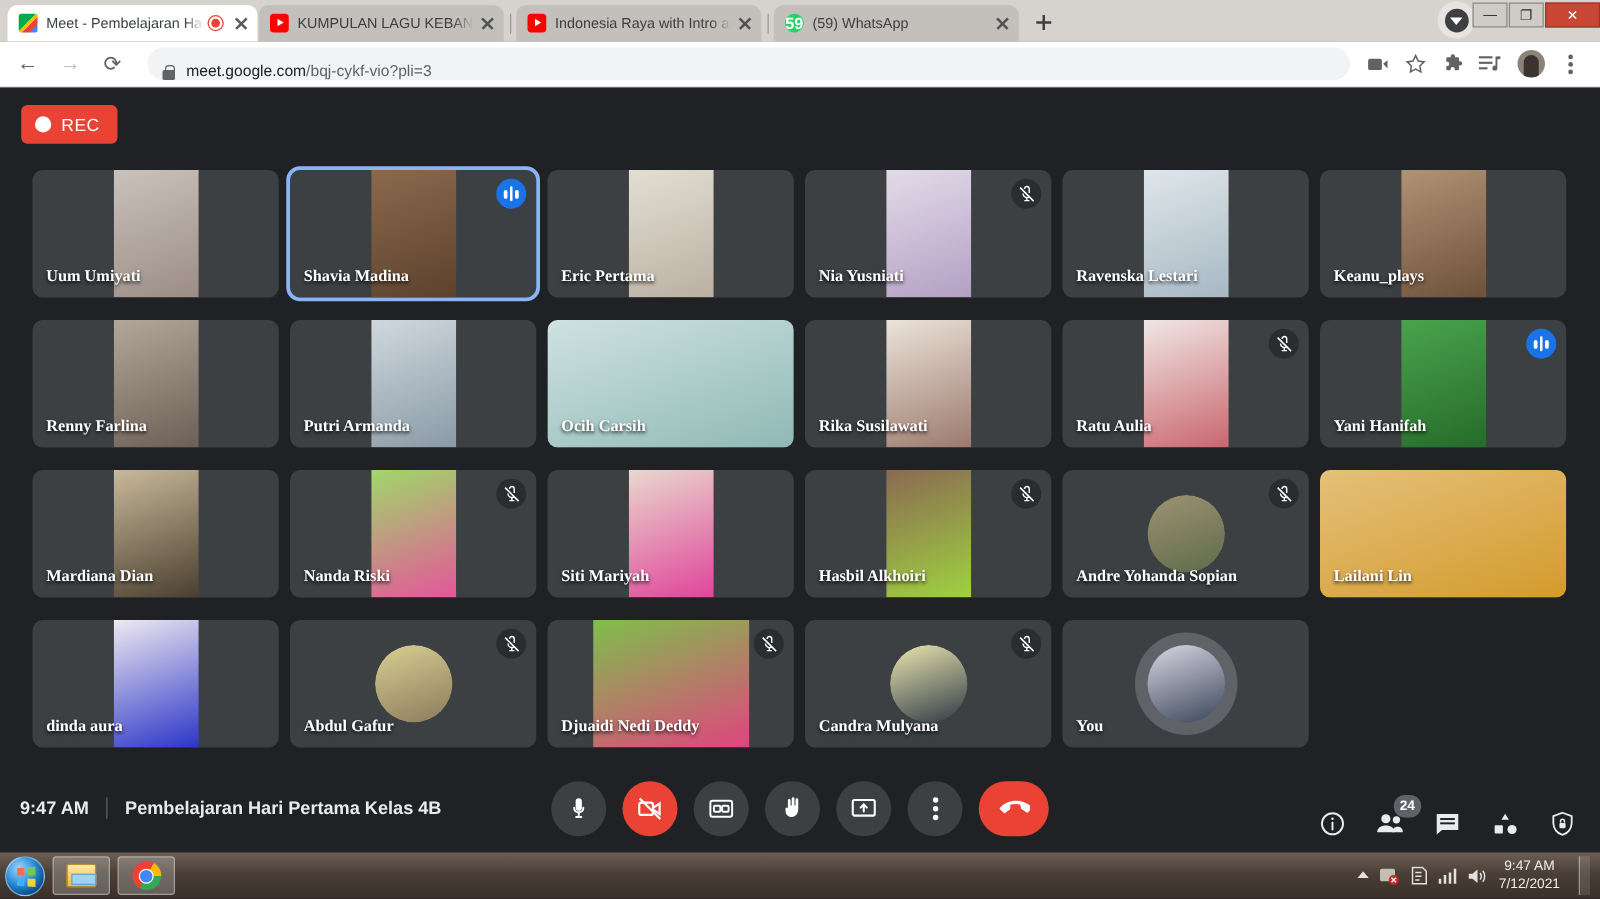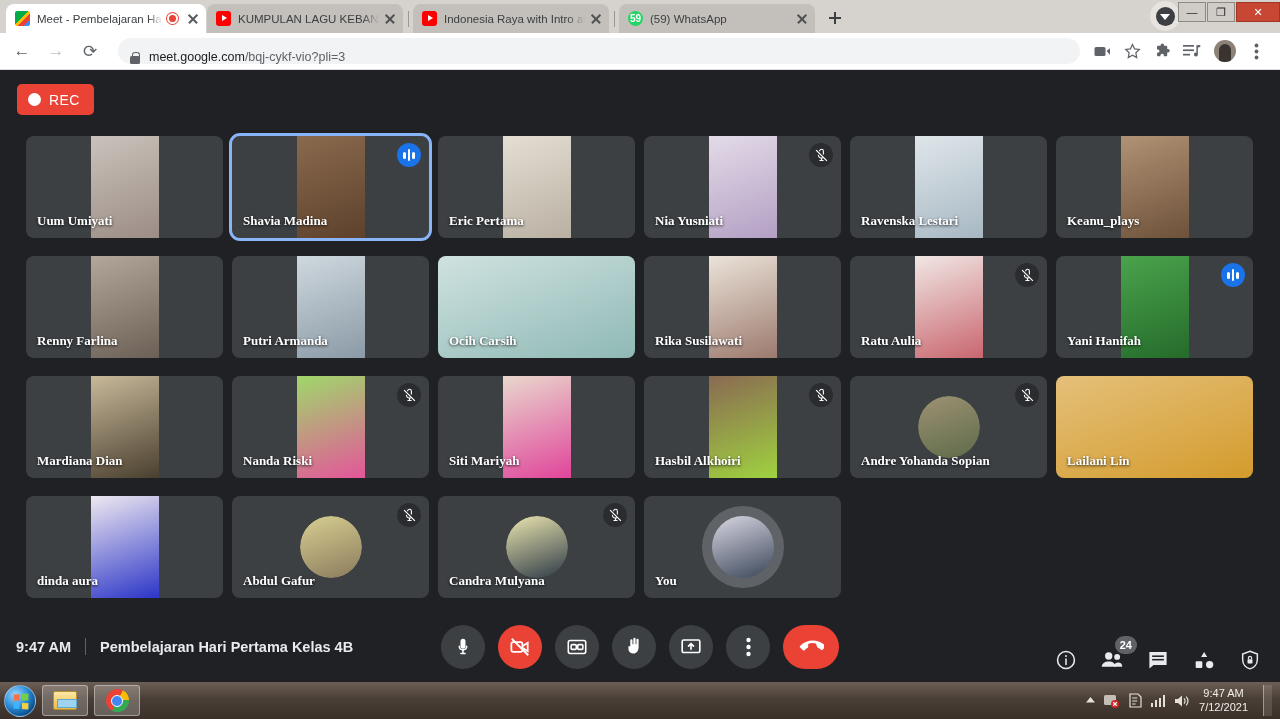--- a/index.html
+++ b/index.html
@@ -44,21 +44,21 @@
   .fav-meet {
     background: linear-gradient(135deg,#00ac47 0%,#00ac47 45%,#ffba00 45%,#ffba00 60%,#ea4335 60%,#ea4335 78%,#4285f4 78%);
   }
   .fav-yt { background: #ff0000; border-radius: 3px; position: relative; }
   .fav-yt::after {
     content: ""; position: absolute; left: 5.5px; top: 4px;
     border-left: 5px solid #fff;
     border-top: 3.5px solid transparent;
     border-bottom: 3.5px solid transparent;
   }
-  .fav-wa { background: #25d366; border-radius: 50%; color: #fff; font-size: 10px; font-weight: bold; }
+  .fav-wa { background: #25d366; border-radius: 50%; color: #fff; font-size: 13px; font-weight: bold; }
   .tab-title {
     flex: 1 1 auto; white-space: nowrap; overflow: hidden;
     text-overflow: clip; margin-right: 4px;
     -webkit-mask-image: linear-gradient(to right, #000 88%, transparent 100%);
             mask-image: linear-gradient(to right, #000 88%, transparent 100%);
   }
   .rec-dot-tab {
     width: 11px; height: 11px; border-radius: 50%;
     background: #ea4335; border: 2px solid #fff;
     box-shadow: 0 0 0 1px #ea4335; margin-right: 8px; flex: 0 0 auto;
@@ -246,21 +246,21 @@
     background: #3c4043; color: #fff;
     display: flex; align-items: center; justify-content: center;
   }
   .ctrl.danger { background: #ea4335; }
   .ctrl.hangup { width: 56px; border-radius: 28px; background: #ea4335; }
   .right-icons {
     position: absolute; right: 18px;
     display: flex; align-items: center; gap: 22px;
   }
   .ricon { position: relative; color: #e8eaed; width: 24px; height: 24px;
-           display: flex; align-items: flex-end; justify-content: center; margin-top: 25px; }
+           display: flex; align-items: center; justify-content: center; margin-top: 25px; }
   .pcount {
     position: absolute; top: -11px; right: -13px;
     min-width: 19px; height: 18px; padding: 0 5px;
     background: #5f6368; color: #fff;
     border-radius: 9px; font-size: 11px; font-weight: bold;
     display: flex; align-items: center; justify-content: center;
   }
 
   
   .taskbar {
@@ -604,20 +604,34 @@
         <div class="mic-off">
           <svg width="15" height="15" viewBox="0 0 24 24" fill="none" stroke="#fff" stroke-width="1.8">
             <path d="M9 5a3 3 0 016 0v5.2"></path>
             <path d="M7 11a5 5 0 008.2 3.9"></path>
             <path d="M12 17v3M9.4 20h5.2" stroke-linecap="round"></path>
             <path d="M3.4 3.4l17.2 17.2" stroke-width="2"></path>
           </svg>
         </div>
       </div>
       <div class="tile">
+        <div class="tile-video wide">
+          <div class="vfill" style="background: linear-gradient(160deg, rgb(126, 191, 76) 0%, rgb(224, 69, 127) 100%);"></div>
+        </div>
+        <div class="tile-name">Djuaidi Nedi Deddy</div>
+        <div class="mic-off">
+          <svg width="15" height="15" viewBox="0 0 24 24" fill="none" stroke="#fff" stroke-width="1.8">
+            <path d="M9 5a3 3 0 016 0v5.2"></path>
+            <path d="M7 11a5 5 0 008.2 3.9"></path>
+            <path d="M12 17v3M9.4 20h5.2" stroke-linecap="round"></path>
+            <path d="M3.4 3.4l17.2 17.2" stroke-width="2"></path>
+          </svg>
+        </div>
+      </div>
+      <div class="tile">
         <div class="avatar-circ">
           <div class="avatar-inner" style="background: linear-gradient(160deg, rgb(236, 230, 176) 0%, rgb(45, 58, 70) 100%);"></div>
         </div>
         <div class="tile-name">Candra Mulyana</div>
         <div class="mic-off">
           <svg width="15" height="15" viewBox="0 0 24 24" fill="none" stroke="#fff" stroke-width="1.8">
             <path d="M9 5a3 3 0 016 0v5.2"></path>
             <path d="M7 11a5 5 0 008.2 3.9"></path>
             <path d="M12 17v3M9.4 20h5.2" stroke-linecap="round"></path>
             <path d="M3.4 3.4l17.2 17.2" stroke-width="2"></path>

